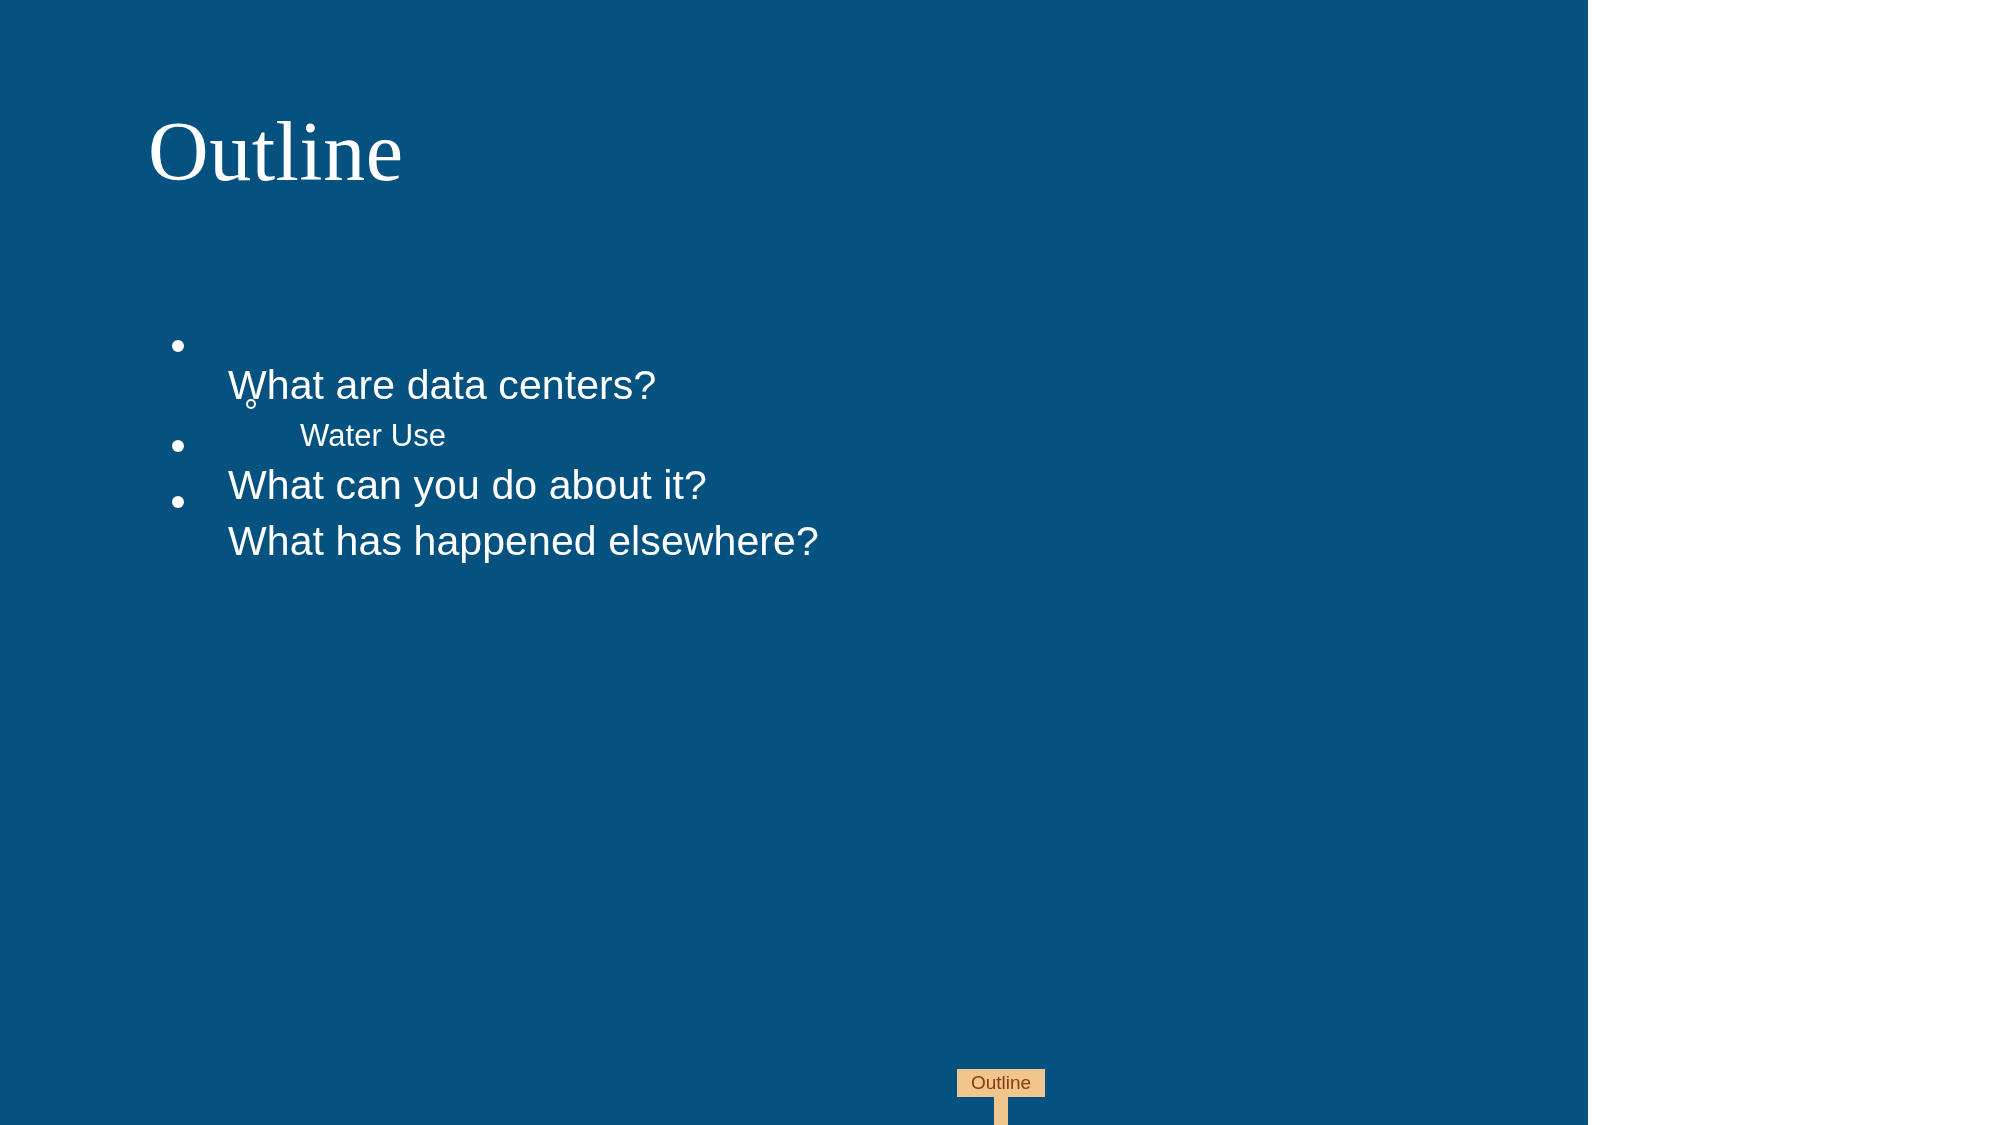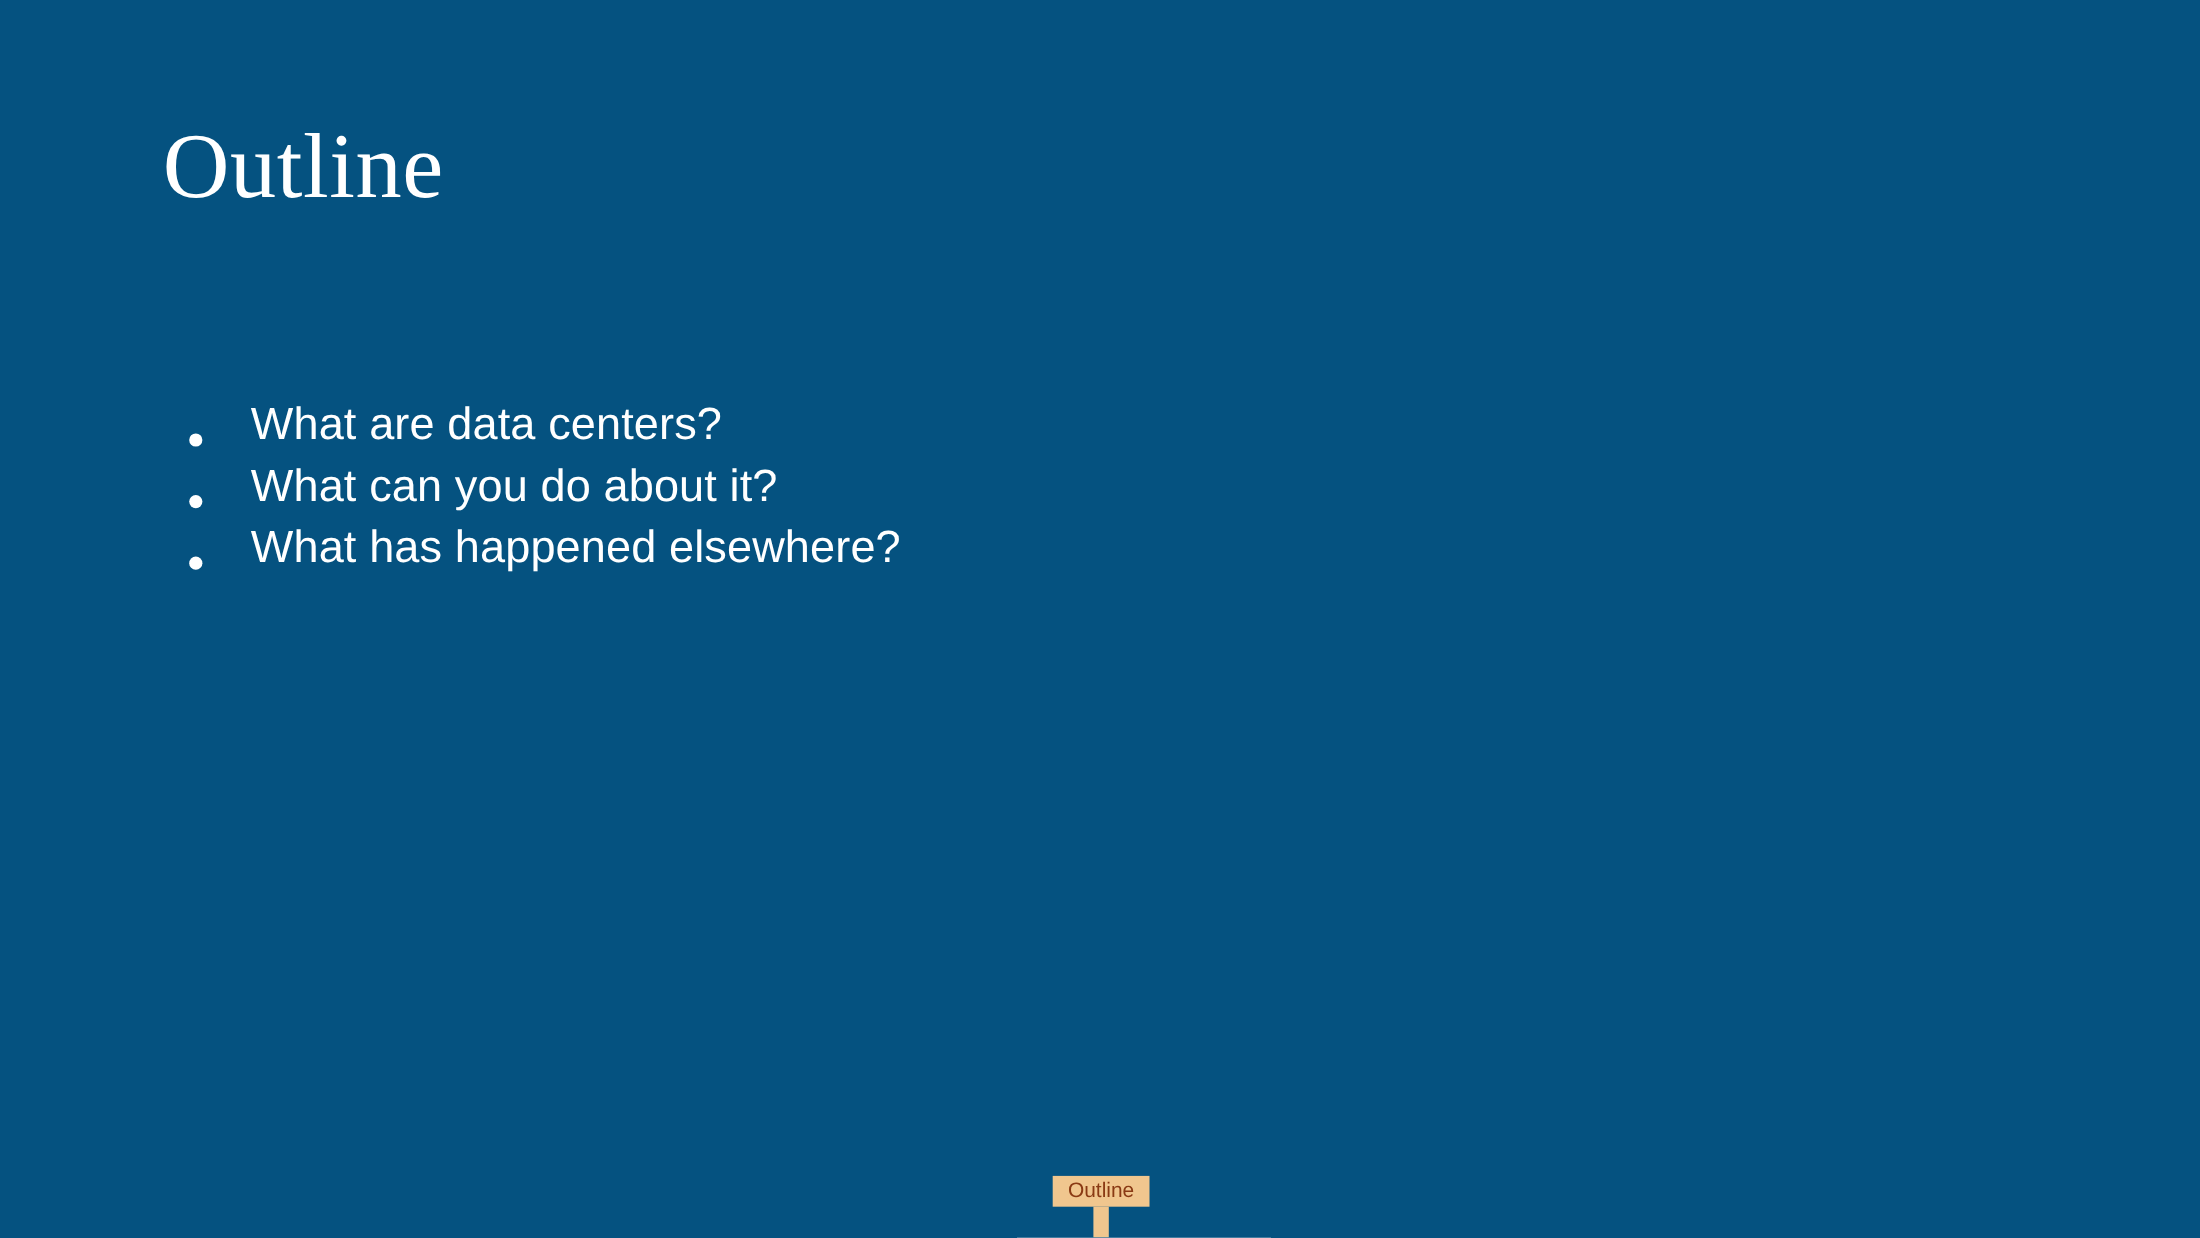--- a/index.html
+++ b/index.html
@@ -10,21 +10,21 @@
   body {
     width: 2000px;
     height: 1125px;
     overflow: hidden;
     font-family: "Liberation Sans", sans-serif;
     -webkit-font-smoothing: antialiased;
   }
 
   #slide {
     position: relative;
-    width: 2000px;
+    width: 1588px;
     height: 1125px;
     background: #055280;
     overflow: hidden;
   }
 
   
   #slide-title {
     position: absolute;
     left: 148px;
     top: 110px;
@@ -40,21 +40,21 @@
   
   #body-list {
     position: absolute;
     left: 150px;
     top: 358px;
     width: 1600px;
   }
 
   .bullet-row {
     display: flex;
-    align-items: flex-end;
+    align-items: flex-start;
     white-space: nowrap;
   }
 
   
   .level-1 {
     margin-bottom: 2px;
   }
   .level-1 .bullet-marker {
     flex: 0 0 auto;
     width: 78px;
@@ -148,20 +148,26 @@
 
   <div id="body-list">
 
     <div class="bullet-row level-1">
       <span class="bullet-marker">
           <span class="dot"></span>
         </span>
       <span class="bullet-text">What are data centers?</span>
     </div>
 
+    <div class="bullet-row level-2">
+      <span class="bullet-marker">
+          <span class="ring"></span>
+        </span>
+      <span class="bullet-text">Water Use</span>
+    </div>
 
 
     <div class="bullet-row level-1">
       <span class="bullet-marker">
           <span class="dot"></span>
         </span>
       <span class="bullet-text">What can you do about it?</span>
     </div>
 
     <div class="bullet-row level-1">

